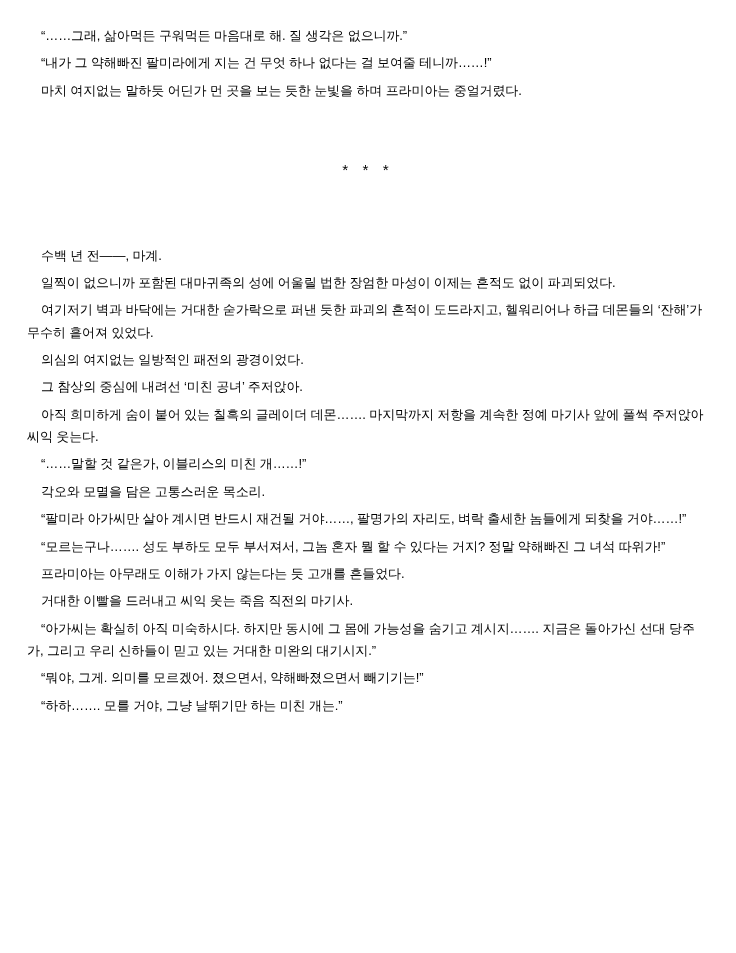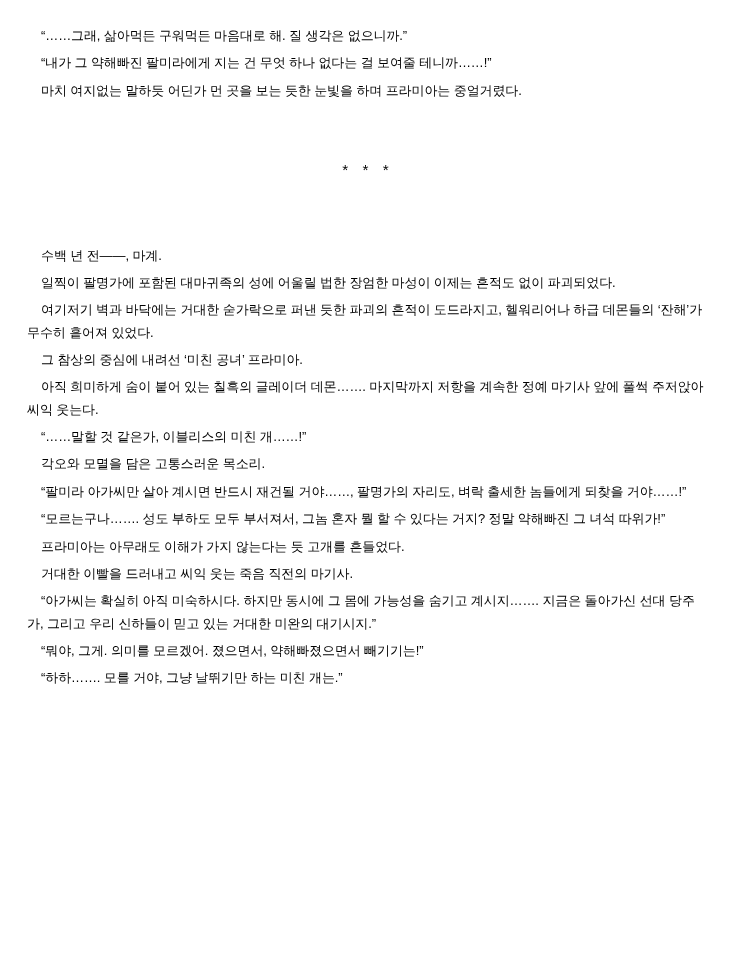--- a/index.html
+++ b/index.html
@@ -50,23 +50,24 @@
   <div>
     <p class="para">“……그래, 삶아먹든 구워먹든 마음대로 해. 질 생각은 없으니까.”</p>
     <p class="para">“내가 그 약해빠진 팔미라에게 지는 건 무엇 하나 없다는 걸 보여줄 테니까……!”</p>
     <p class="para">마치 여지없는 말하듯 어딘가 먼 곳을 보는 듯한 눈빛을 하며 프라미아는 중얼거렸다.</p>
   </div>
 
   <div class="scene-break">* * *</div>
 
   <div>
     <p class="para">수백 년 전——, 마계.</p>
-    <p class="para">일찍이 팔명가에 포함된 대마귀족의 성에 어울릴 법한 장엄한 마성이 이제는 흔적도 없이 파괴되었다.</p>
+    <p class="para">일찍이 없으니까 포함된 대마귀족의 성에 어울릴 법한 장엄한 마성이 이제는 흔적도 없이 파괴되었다.</p>
     <p class="para">여기저기 벽과 바닥에는 거대한 숟가락으로 퍼낸 듯한 파괴의 흔적이 도드라지고, 헬워리어나 하급 데몬들의 ‘잔해’가 무수히 흩어져 있었다.</p>
-    <p class="para">그 참상의 중심에 내려선 ‘미친 공녀’ 프라미아.</p>
+    <p class="para">의심의 여지없는 일방적인 패전의 광경이었다.</p>
+    <p class="para">그 참상의 중심에 내려선 ‘미친 공녀’ 주저앉아.</p>
     <p class="para">아직 희미하게 숨이 붙어 있는 칠흑의 글레이더 데몬……. 마지막까지 저항을 계속한 정예 마기사 앞에 풀썩 주저앉아 씨익 웃는다.</p>
     <p class="para">“……말할 것 같은가, 이블리스의 미친 개……!”</p>
     <p class="para">각오와 모멸을 담은 고통스러운 목소리.</p>
     <p class="para">“팔미라 아가씨만 살아 계시면 반드시 재건될 거야……, 팔명가의 자리도, 벼락 출세한 놈들에게 되찾을 거야……!”</p>
     <p class="para">“모르는구나……. 성도 부하도 모두 부서져서, 그놈 혼자 뭘 할 수 있다는 거지? 정말 약해빠진 그 녀석 따위가!”</p>
     <p class="para">프라미아는 아무래도 이해가 가지 않는다는 듯 고개를 흔들었다.</p>
     <p class="para">거대한 이빨을 드러내고 씨익 웃는 죽음 직전의 마기사.</p>
     <p class="para">“아가씨는 확실히 아직 미숙하시다. 하지만 동시에 그 몸에 가능성을 숨기고 계시지……. 지금은 돌아가신 선대 당주가, 그리고 우리 신하들이 믿고 있는 거대한 미완의 대기시지.”</p>
     <p class="para">“뭐야, 그게. 의미를 모르겠어. 졌으면서, 약해빠졌으면서 빼기기는!”</p>
     <p class="para">“하하……. 모를 거야, 그냥 날뛰기만 하는 미친 개는.”</p>

